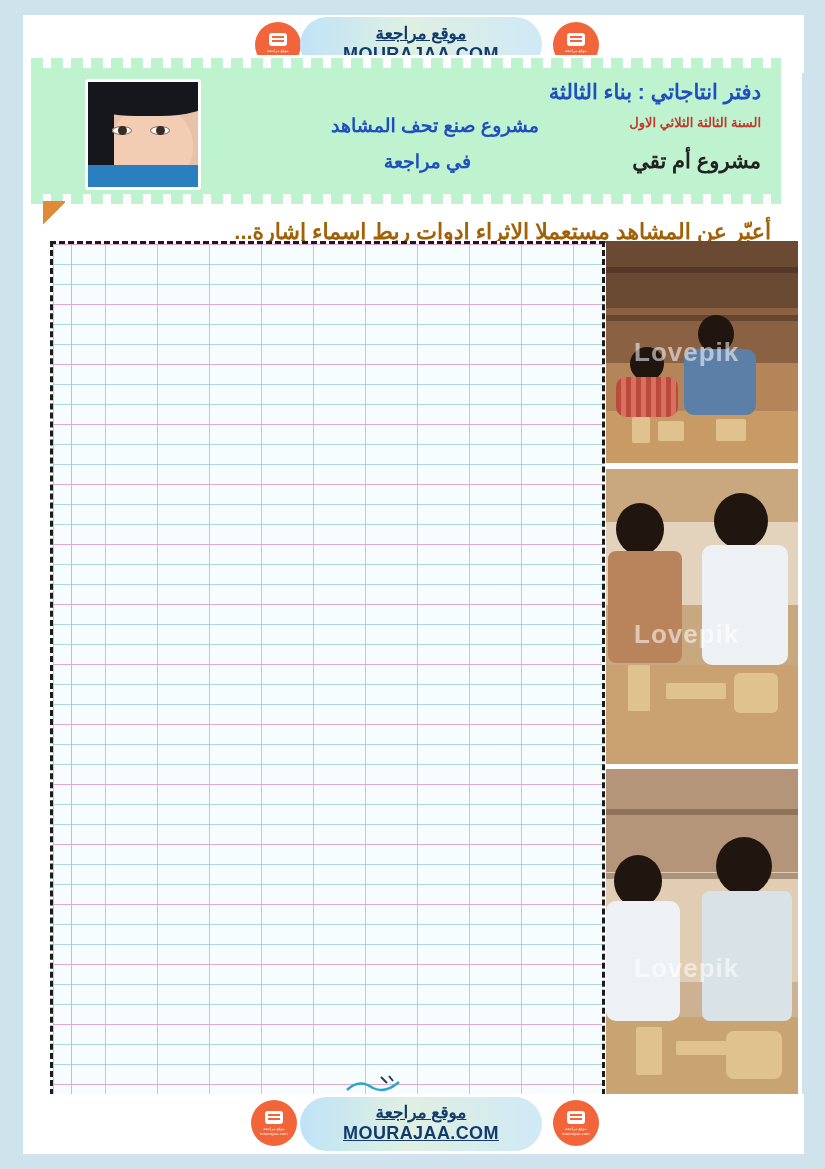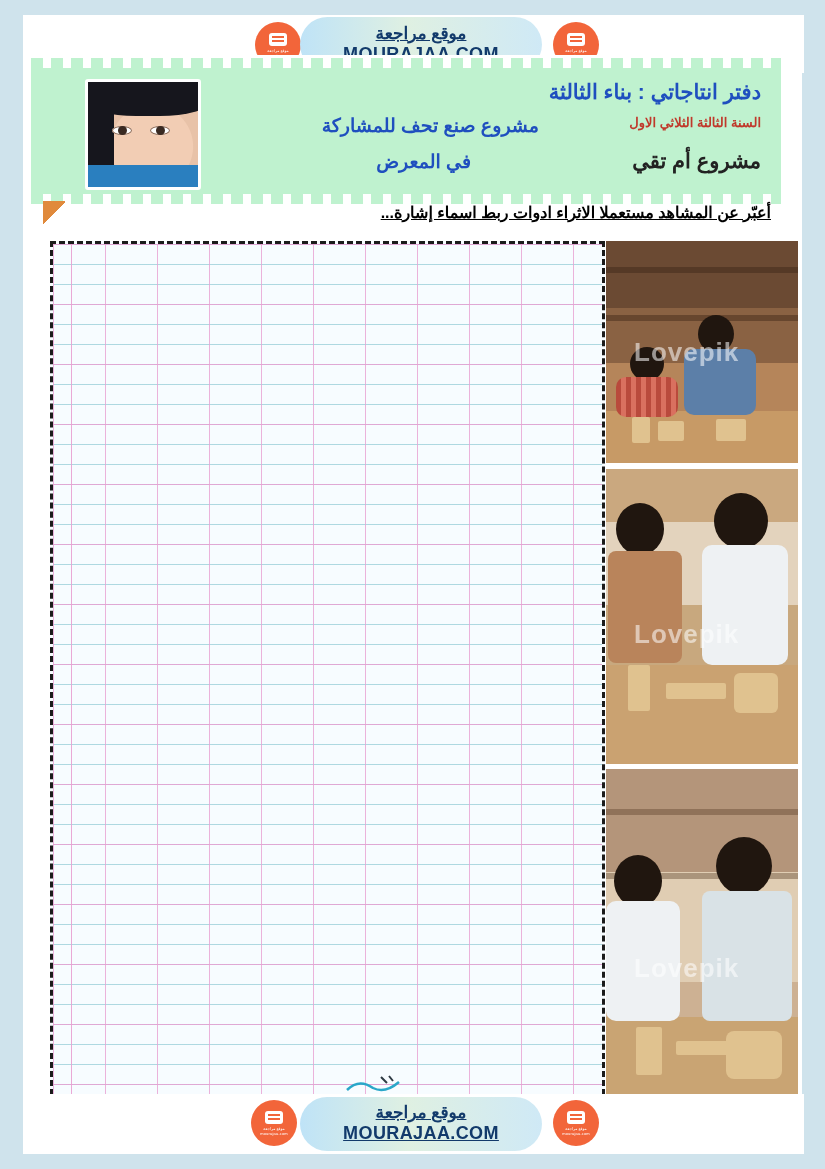--- a/index.html
+++ b/index.html
@@ -123,22 +123,22 @@
 
   
   .instruction-wrap{
     position:absolute;left:8px;top:186px;width:750px;height:32px;
   }
   .corner-tab2{
     position:absolute;left:12px;top:0;width:22px;height:26px;
     background:linear-gradient(135deg,#e08a3c 0 50%, rgba(224,138,60,0) 50%);
   }
   .instruction{
-    position:absolute;right:10px;top:2px;
-    font-size:16px;font-weight:bold;color:#000000;
+    position:absolute;right:10px;top:18px;
+    font-size:22px;font-weight:bold;color:#a16207;
     text-decoration:underline;white-space:nowrap;
   }
 
   
   .sheet{
     position:absolute;left:27px;top:226px;width:555px;height:872px;
     background:#f7fcff;
     border:3px dashed #1b1b1b;
     box-sizing:border-box;
     overflow:hidden;
@@ -261,22 +261,22 @@
       <div class="eye l"></div>
       <div class="eye r"></div>
       <div class="pupil l"></div>
       <div class="pupil r"></div>
       <div class="shirt"></div>
     </div>
 
     <div class="h-title">دفتر انتاجاتي : بناء الثالثة</div>
     <div class="h-year">السنة الثالثة الثلاثي الاول</div>
     <div class="h-name">مشروع أم تقي</div>
-    <div class="h-project1">مشروع صنع تحف للمشاركة</div>
-    <div class="h-project2">في المعرض</div>
+    <div class="h-project1">مشروع صنع تحف المشاهد</div>
+    <div class="h-project2">في مراجعة</div>
   </div>
 
   <div class="instruction-wrap">
     <div class="corner-tab2"></div>
     <div class="instruction">أعبّر عن المشاهد مستعملا الاثراء  ادوات ربط  اسماء إشارة...</div>
   </div>
 
   <div class="sheet">
     <div class="hlines"></div>
     <div class="hlines2"></div>

